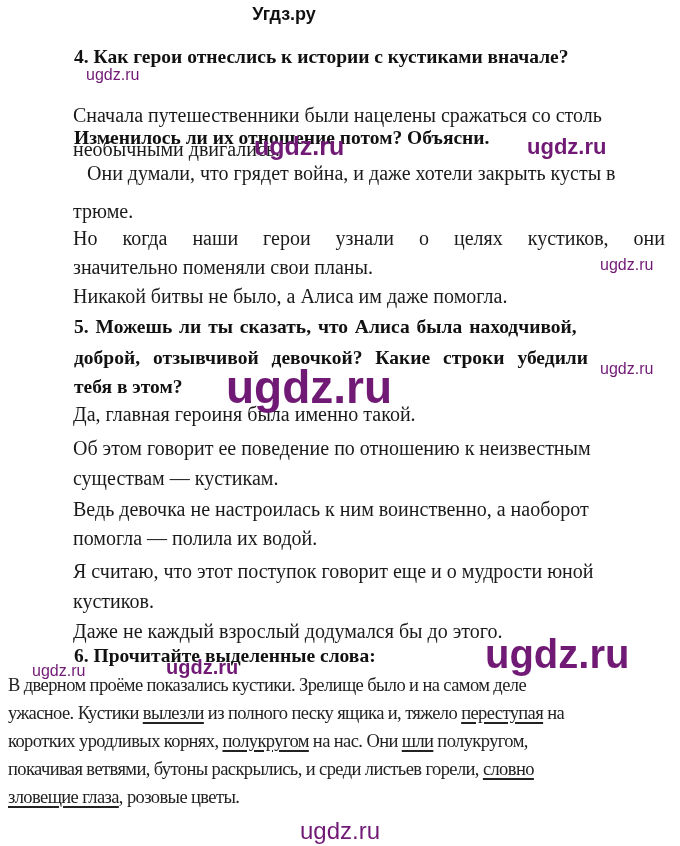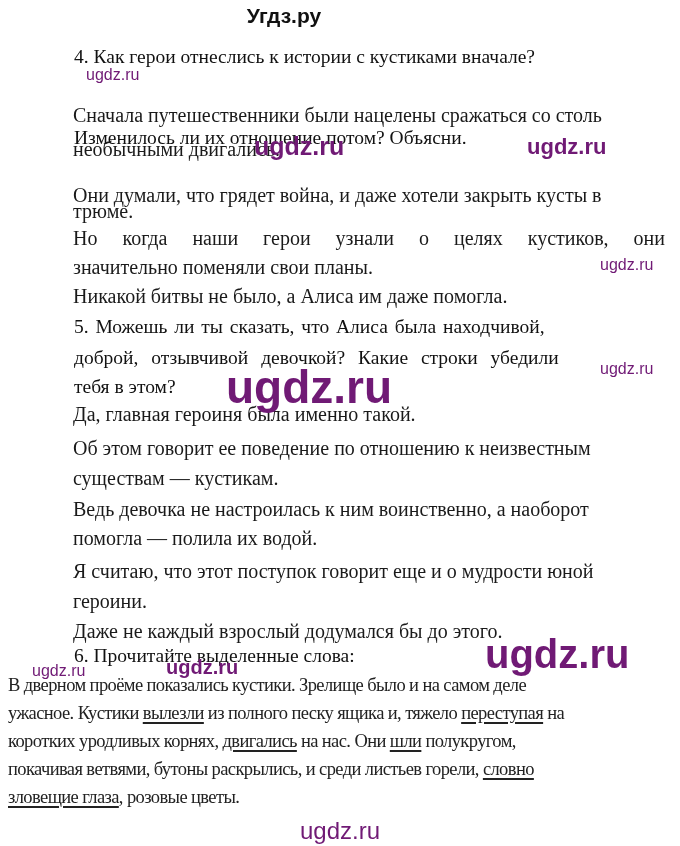--- a/index.html
+++ b/index.html
@@ -1,21 +1,21 @@
 <!DOCTYPE html>
 <html><head>
   <meta charset="utf-8">
   <style>
     html, body { margin: 0; padding: 0; background: #ffffff; }
     body { width: 680px; height: 846px; position: relative; overflow: hidden; color: #111; }
     .serif { font-family: "Liberation Serif", "DejaVu Serif", serif; }
     .sans { font-family: "Liberation Sans", "DejaVu Sans", sans-serif; }
     .abs { position: absolute; white-space: nowrap; }
-    .site-title { left: 0; width: 568px; top: 4px; text-align: center; font-size: 21px; font-weight: bold; color: #111; }
-    .q { font-size: 19.5px; font-weight: normal; left: 74px; }
+    .site-title { left: 0; width: 568px; top: 4px; text-align: center; font-size: 18px; font-weight: bold; color: #111; }
+    .q { font-size: 19.5px; font-weight: bold; left: 74px; }
     .p { font-size: 20px; left: 73px; color: #1a1a1a; }
     .justify { width: 536px; display: flex; justify-content: space-between; }
     .excerpt { font-size: 18.5px; left: 8px; color: #222; letter-spacing: -0.6px; }
     .hl { font-weight: normal; text-decoration: underline; text-decoration-thickness: 2px; text-underline-offset: 3px; }
     .wm { font-weight: bold; color: #701a75; }
     .wm-sm { font-size: 16px; font-weight: normal; }
     .wm-md { font-size: 25px; }
     .wm-lg { font-size: 46px; }
     .wm-xl { font-size: 40px; }
     .wm-foot { font-size: 24px; font-weight: normal; }
@@ -25,47 +25,47 @@
 
 <div class="abs sans site-title">Угдз.ру</div>
 
 <div class="abs serif q justify" style="top:46px;">
   <span>4. Как герои отнеслись к истории с кустиками вначале?</span>
 </div>
 <div class="abs serif q" style="top:80px;margin-top:47px;">Изменилось ли их отношение потом? Объясни.</div>
 
 <div class="abs serif p" style="top:104px;">Сначала путешественники были нацелены сражаться со столь</div>
 <div class="abs serif p" style="top:138px;">необычными двигались.</div>
-<div class="abs serif p" style="top:184px;">Они думали, что грядет война, и даже хотели закрыть кусты в</div>
+<div class="abs serif p" style="top:162px;margin-left:14px;">Они думали, что грядет война, и даже хотели закрыть кусты в</div>
 <div class="abs serif p" style="top:200px;text-align:right;">трюме.</div>
 <div class="abs serif p" style="top:227px; word-spacing:20px;">Но когда наши герои узнали о целях кустиков, они</div>
 <div class="abs serif p" style="top:256px;">значительно поменяли свои планы.</div>
 <div class="abs serif p" style="top:285px;">Никакой битвы не было, а Алиса им даже помогла.</div>
 
 <div class="abs serif q" style="top:316px; word-spacing:2px;">5. Можешь ли ты сказать, что Алиса была находчивой,</div>
 <div class="abs serif q" style="top:347px; word-spacing:8px;">доброй, отзывчивой девочкой? Какие строки убедили</div>
 <div class="abs serif q" style="top:376px;">тебя в этом?</div>
 
 <div class="abs serif p" style="top:403px;">Да, главная героиня была именно такой.</div>
 <div class="abs serif p" style="top:437px;">Об этом говорит ее поведение по отношению к неизвестным</div>
 <div class="abs serif p" style="top:467px;">существам — кустикам.</div>
 <div class="abs serif p" style="top:498px;">Ведь девочка не настроилась к ним воинственно, а наоборот</div>
 <div class="abs serif p" style="top:527px;">помогла — полила их водой.</div>
 <div class="abs serif p" style="top:560px;">Я считаю, что этот поступок говорит еще и о мудрости юной</div>
-<div class="abs serif p" style="top:590px;">героини.</div>
+<div class="abs serif p" style="top:590px;">кустиков.</div>
 <div class="abs serif p" style="top:620px;">Даже не каждый взрослый додумался бы до этого.</div>
 
 <div class="abs serif q" style="top:645px;">6. Прочитайте выделенные слова:</div>
 
 <div class="abs serif excerpt" style="top:675px;">В дверном проёме показались кустики. Зрелище было и на самом деле</div>
 <div class="abs serif excerpt" style="top:703px;">
   <span>ужасное. Кустики </span><span class="hl">вылезли</span><span> из полного песку ящика и, тяжело </span><span class="hl">переступая</span><span> на</span>
 </div>
 <div class="abs serif excerpt" style="top:731px;">
-  <span>коротких уродливых корнях, </span><span class="hl">двигались</span><span> на нас. Они </span><span class="hl">шли</span><span> полукругом,</span>
+  <span>коротких уродливых корнях, </span><span class="hl">полукругом</span><span> на нас. Они </span><span class="hl">шли</span><span> полукругом,</span>
 </div>
 <div class="abs serif excerpt" style="top:759px;">
   <span>покачивая ветвями, бутоны раскрылись, и среди листьев горели, </span><span class="hl">словно</span>
 </div>
 <div class="abs serif excerpt" style="top:787px;">
   <span class="hl">зловещие глаза</span><span>, розовые цветы.</span>
 </div>
 
 <div class="abs sans wm wm-sm" style="left:86px; top:66px;">ugdz.ru</div>
 <div class="abs sans wm wm-md" style="left:254px; top:132px;">ugdz.ru</div>

